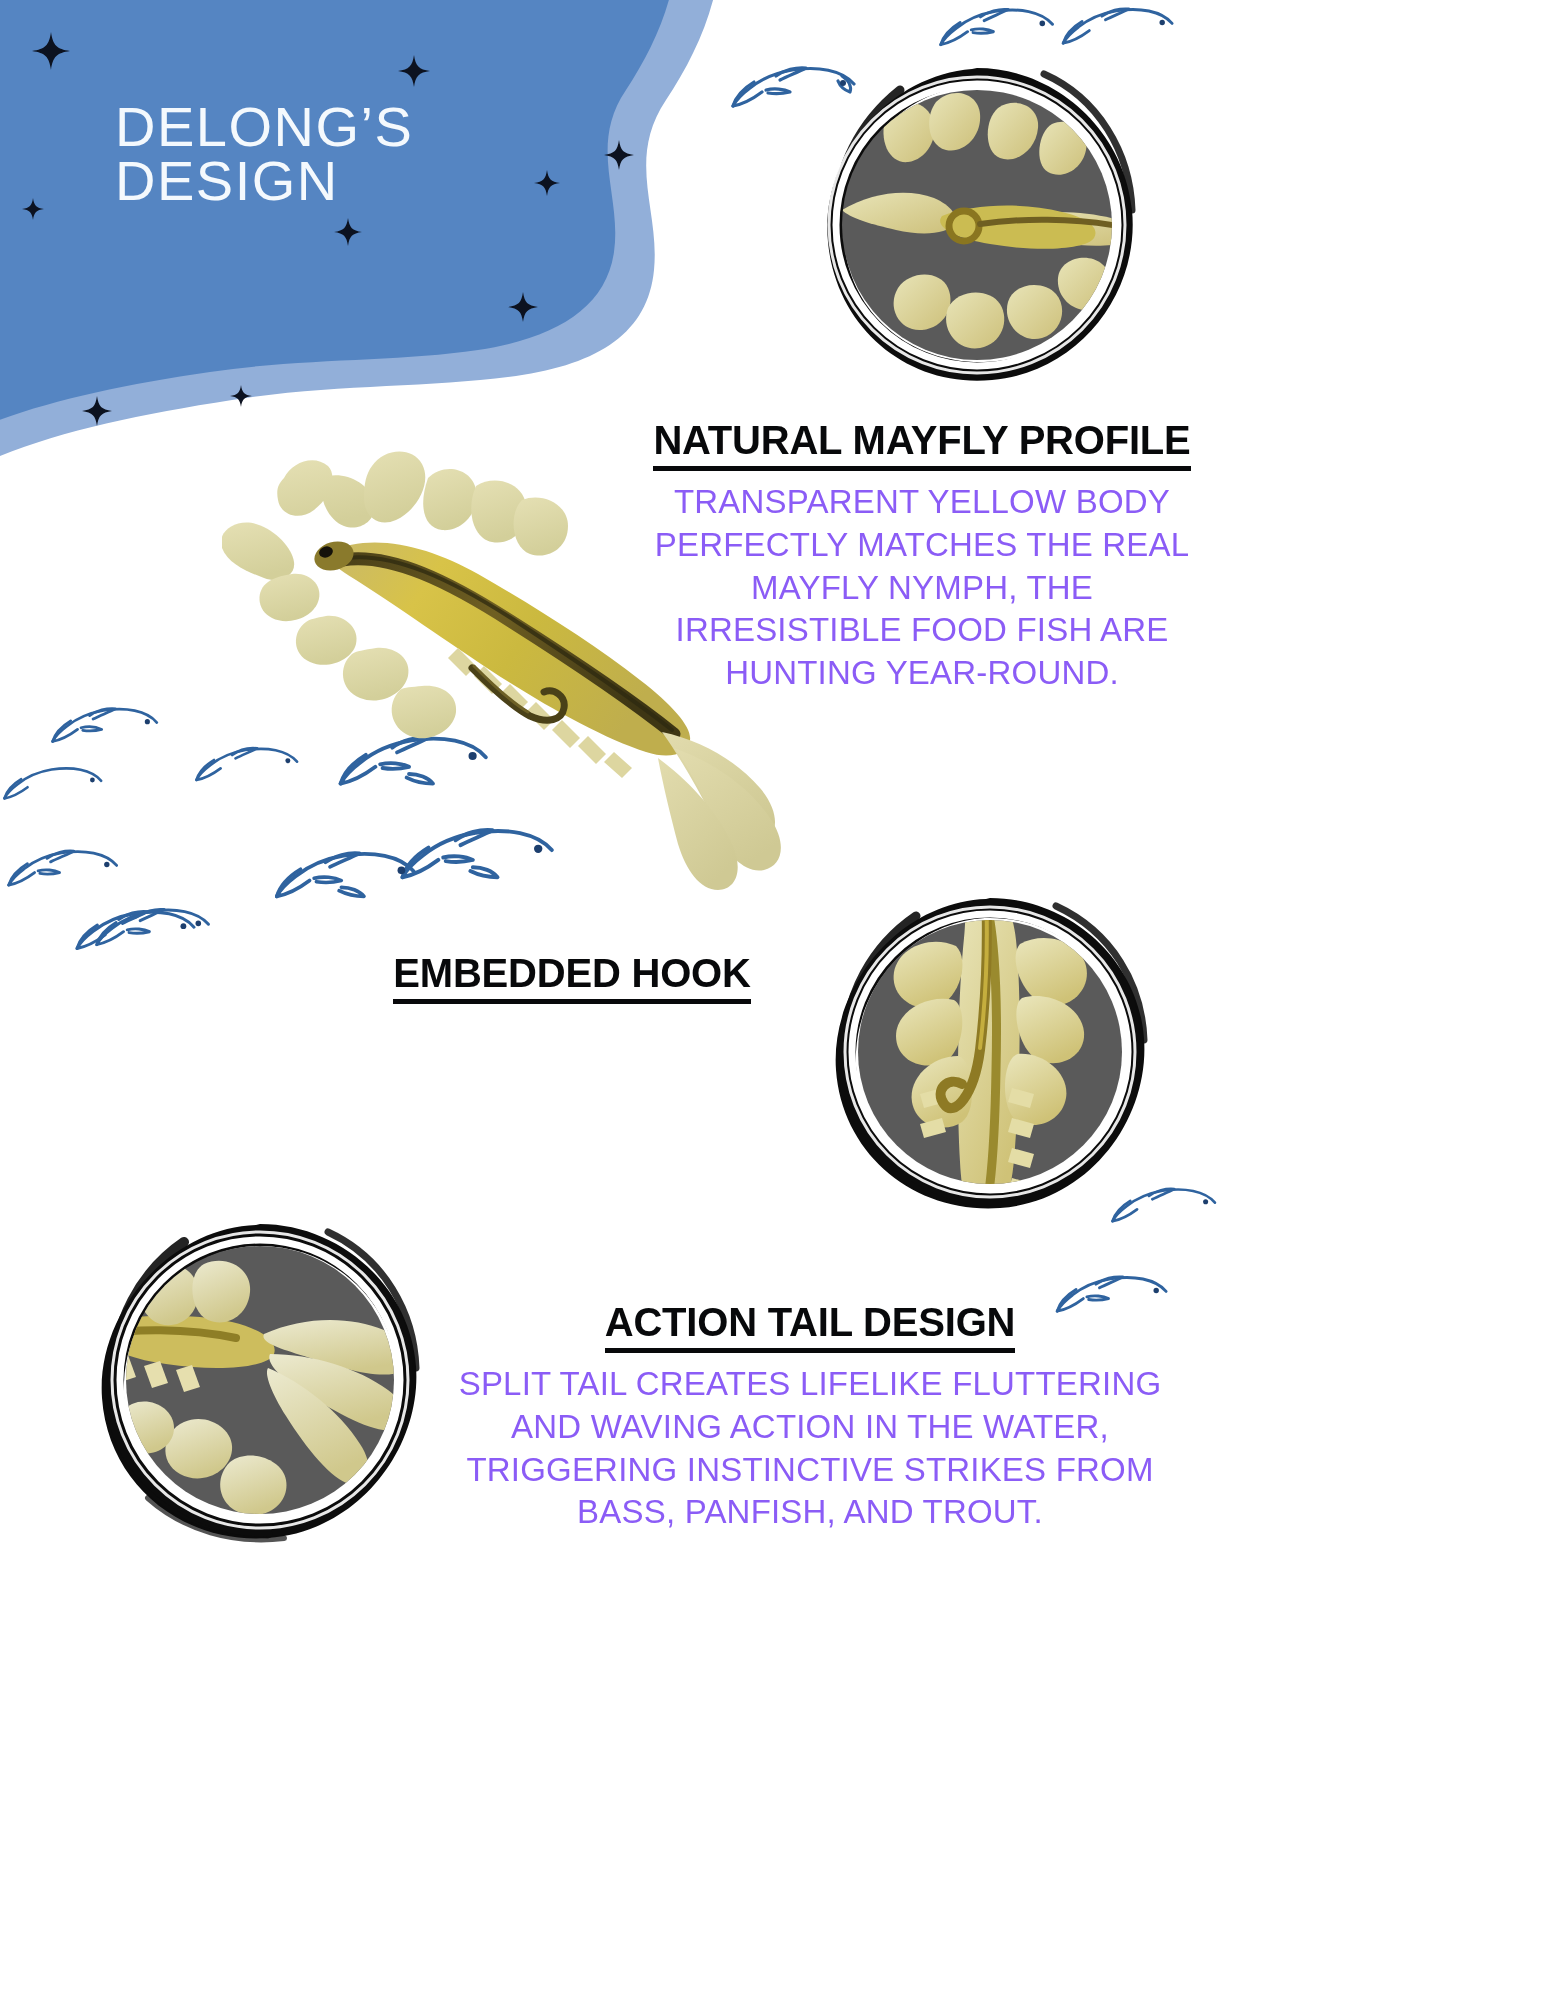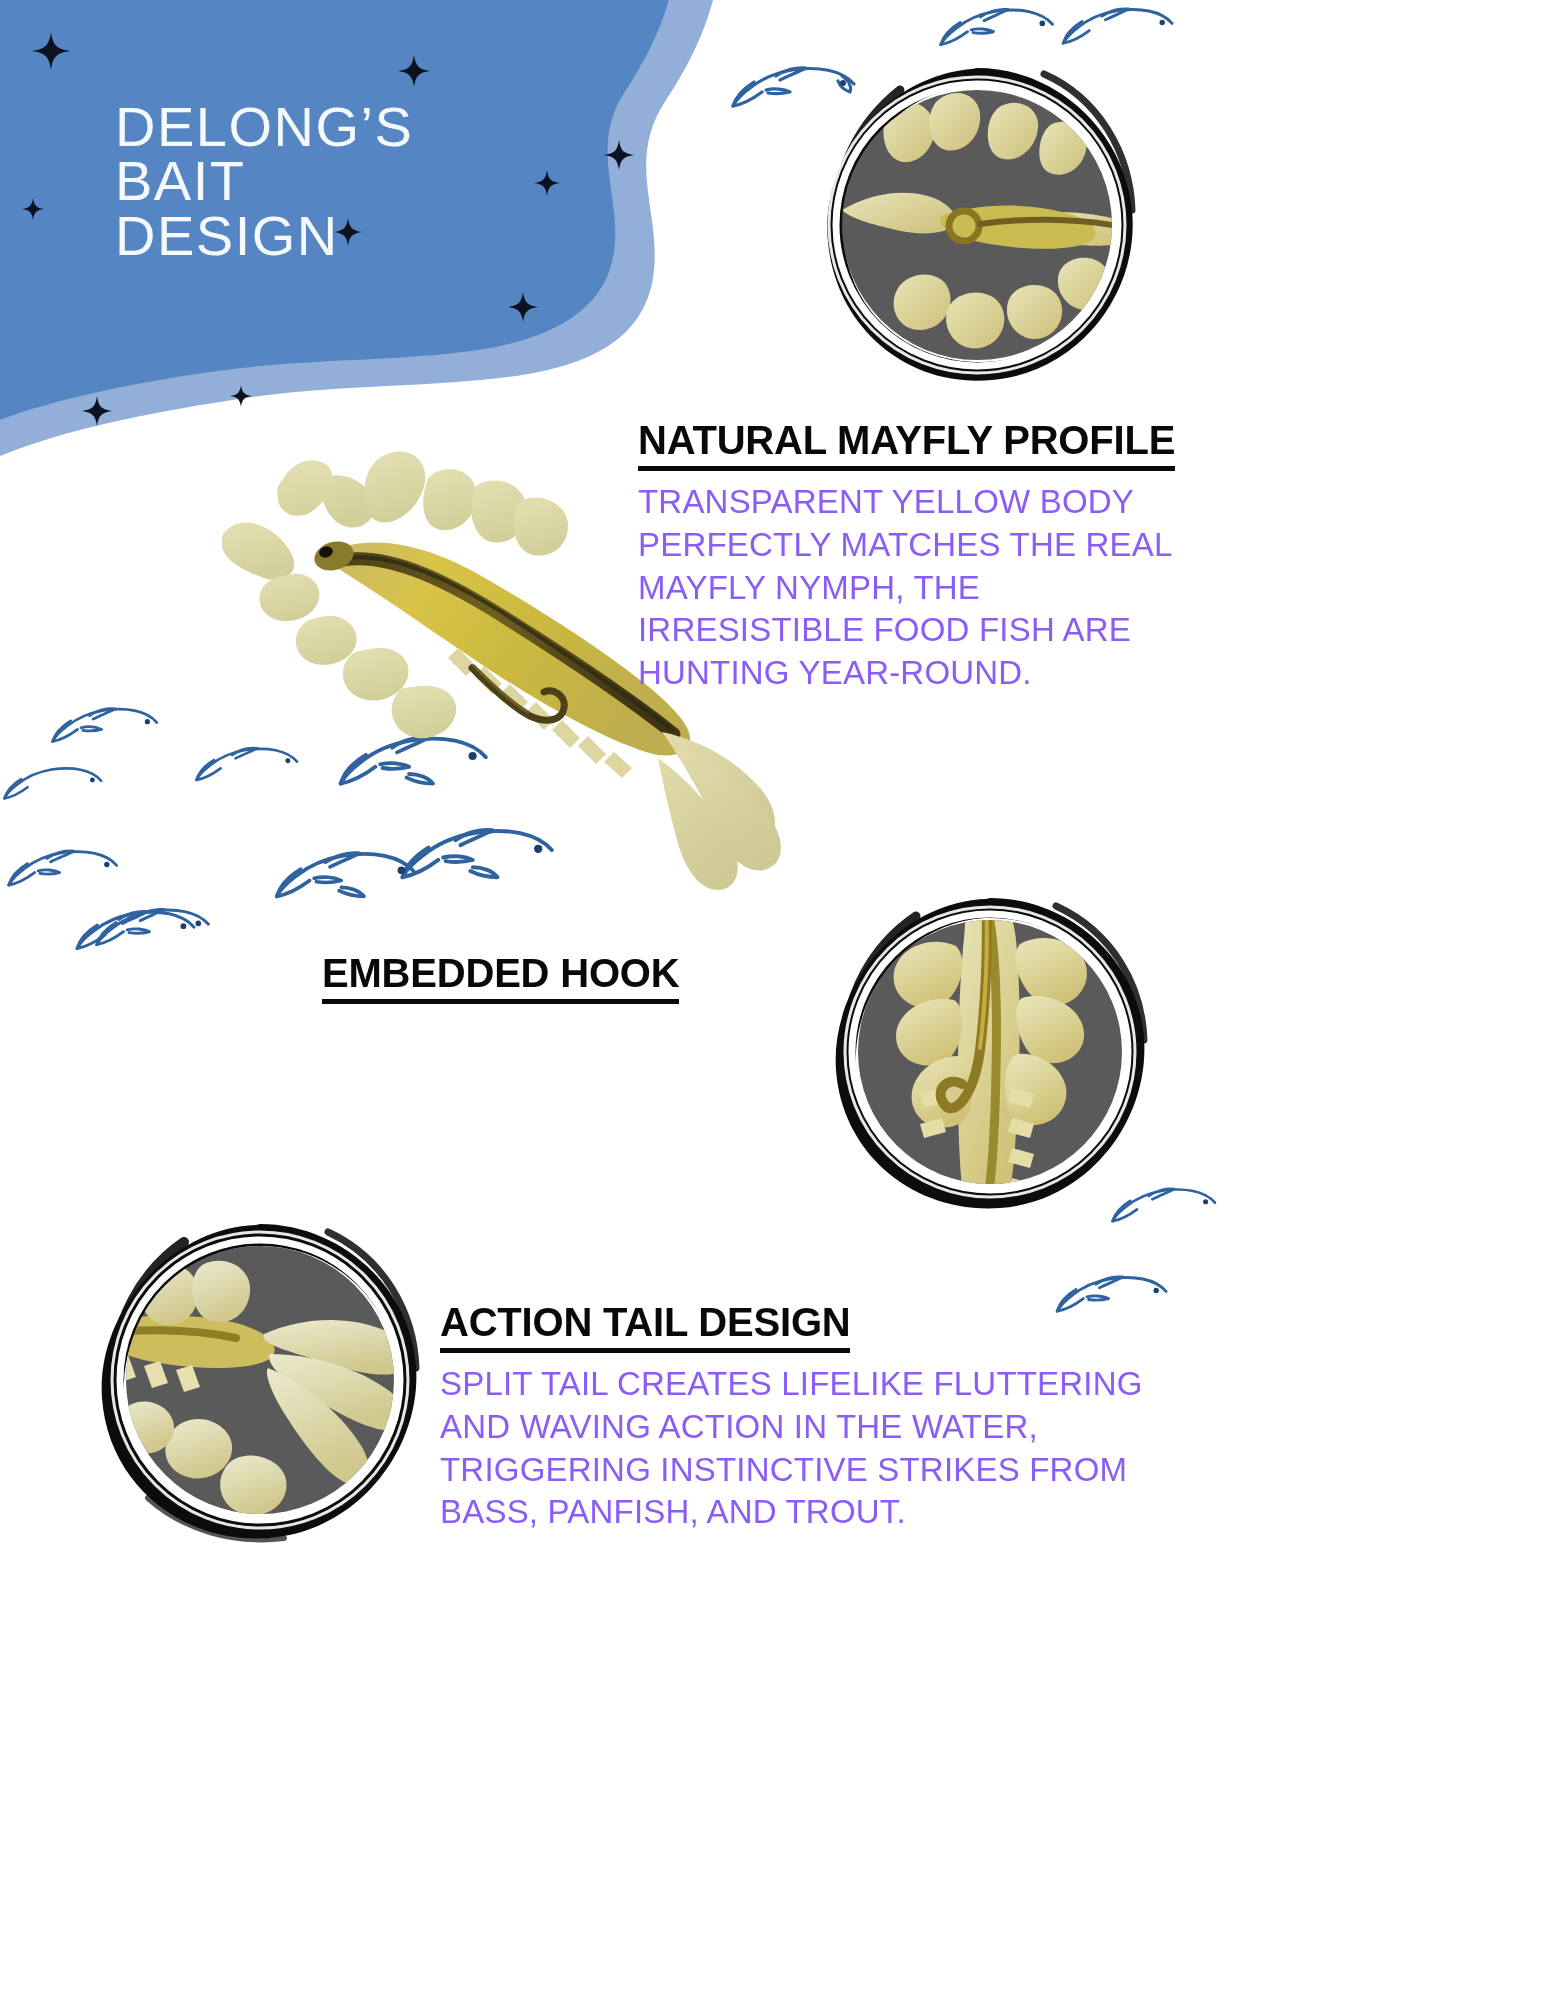--- a/index.html
+++ b/index.html
@@ -23,21 +23,21 @@
   
   .fish{position:absolute;stroke:#2f639f;fill:none;stroke-width:3.2;
         stroke-linecap:round;stroke-linejoin:round;}
   .fish .eye{fill:#1d3f6e;stroke:none;}
 
   
   .circ{position:absolute;}
   .circ svg{display:block;}
 
   
-  .feat{position:absolute;}
+  .feat{position:absolute;text-align:center;}
   .feat h2{margin:0 0 2px 0;font-size:40px;font-weight:700;color:#08090b;
            letter-spacing:-0.2px;display:inline-block;
            border-bottom:5px solid #08090b;padding-bottom:3px;line-height:1.12;}
   .feat p{margin:8px 0 0 0;font-size:33px;line-height:1.30;color:#8b5cf6;
           font-weight:400;letter-spacing:0.2px;}
 
   #feat-1{left:638px;top:418px;width:568px;}
   #feat-2{left:322px;top:951px;width:500px;}
   #feat-3{left:440px;top:1300px;width:740px;}
 
@@ -89,21 +89,20 @@
     </svg>
   <svg class="sparkle" style="left:82px;top:396px;" width="30" height="30" viewBox="0 0 40 40">
       <path d="M20 0 C22 14 26 18 40 20 C26 22 22 26 20 40 C18 26 14 22 0 20 C14 18 18 14 20 0 Z" fill="#0c1220"></path>
     </svg>
   <svg class="sparkle" style="left:230px;top:385px;" width="22" height="22" viewBox="0 0 40 40">
       <path d="M20 0 C22 14 26 18 40 20 C26 22 22 26 20 40 C18 26 14 22 0 20 C14 18 18 14 20 0 Z" fill="#0c1220"></path>
     </svg>
 
   <div class="title">
     <span>DELONG’S</span>
-    <span>BAIT</span>
     <span>DESIGN</span>
   </div>
 
   <svg class="fish" style="left:730px;top:58px;" width="130" height="60" viewBox="0 0 130 60">
     <path d="M124 26 C112 12 88 8 62 12 C44 15 30 22 20 30 C12 36 6 42 3 48 C14 46 24 40 32 34"></path>
     <path d="M3 48 C6 38 14 30 24 24"></path>
     <path d="M46 18 C54 12 66 9 76 10 C68 14 58 18 50 22"></path>
     <path d="M36 32 C44 30 54 31 60 34 C52 36 44 36 38 35"></path>
     <path d="M112 18 C118 22 122 28 120 34 C114 32 110 28 108 23"></path>
     <circle class="eye" cx="113" cy="25" r="3"></circle>

